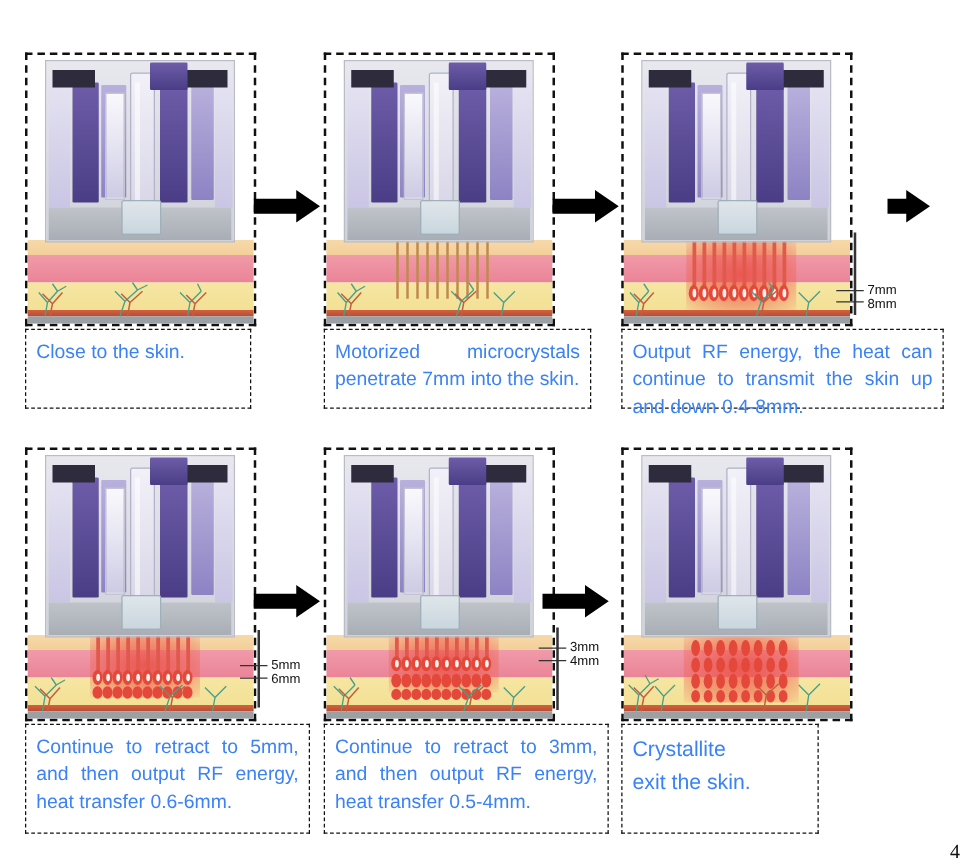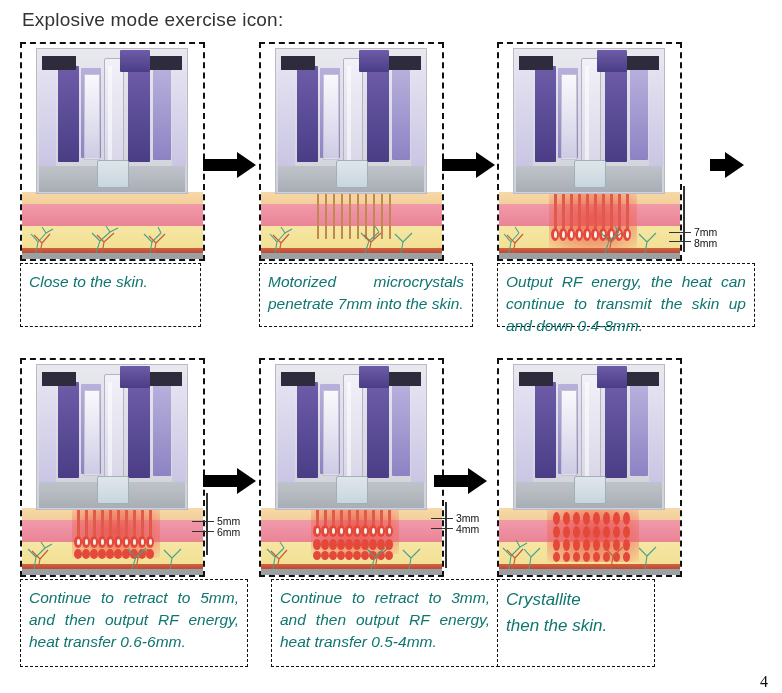--- a/index.html
+++ b/index.html
@@ -27,22 +27,21 @@
   .cap{
     position:absolute;
     border:1.5px dashed #111;
     background:#fff;
     box-sizing:border-box;
     padding:7px 8px 4px 8px;
     font-size:15.5px;
     line-height:1.42;
     text-align:justify;
     text-justify:inter-word;
-    color:#0f766e;
-    font-style:italic;
+    color:#3b82f6;
   }
   .cap.plain{text-align:left;font-size:17px;line-height:1.5;}
 
   
   .arrow{position:absolute;height:26px;}
   .arrow .shaft{
     position:absolute;left:0;top:7px;height:12px;background:#000;
   }
   .arrow .head{
     position:absolute;top:0;width:0;height:0;
@@ -92,21 +91,20 @@
   .meas .tick{position:absolute;height:1.4px;background:#333;}
   .meas .lbl{position:absolute;font-size:10.5px;line-height:10.5px;color:#111;white-space:nowrap;}
 
   .pagenum{position:absolute;right:14px;bottom:2px;font-size:16px;color:#111;font-family:"Liberation Serif",serif;}
 </style>
 </head>
 <body>
 
 <div id="page">
 
-  <div class="heading">Explosive mode exercise icon:</div>
 
   <div class="step" style="left:20px;top:42px;">
     <div class="fig" style="left:0;top:0;width:181px;height:215px;">
       <div class="scene">
 
         <div class="epidermis" style="top:148px;height:12px;"></div>
         <div class="dermis" style="top:160px;height:22px;"></div>
         <div class="hypodermis" style="top:182px;height:26px;"></div>
         <div class="muscle" style="top:204px;height:5px;"></div>
         <div class="base" style="top:209px;height:6px;"></div>
@@ -385,21 +383,21 @@
           <div class="pillar pale" style="left:136px;top:14px;width:14px;height:104px;"></div>
           <div class="cap-dark" style="left:6px;top:8px;width:34px;height:14px;"></div>
           <div class="cap-dark" style="left:110px;top:8px;width:36px;height:14px;"></div>
           <div class="pillar" style="left:84px;top:2px;width:30px;height:22px;"></div>
           <div class="dev-plate" style="top:118px;height:26px;"></div>
           <div class="window" style="left:61px;top:112px;width:30px;height:26px;"></div>
         </div>
       </div>
     </div>
 
-    <div class="meas" style="left:172px;top:135px;width:70px;height:62px;">
+    <div class="meas" style="left:172px;top:146px;width:70px;height:62px;">
       <div class="vbar" style="left:14px;top:0;height:62px;"></div>
       <div class="tick" style="left:0;top:28px;width:22px;"></div>
       <div class="tick" style="left:0;top:38px;width:22px;"></div>
       <div class="lbl" style="left:25px;top:23px;">5mm</div>
       <div class="lbl" style="left:25px;top:34px;">6mm</div>
     </div>
 
     <div class="cap" style="left:0;top:221px;width:228px;height:88px;">Continue to retract to 5mm, and then output RF energy, heat transfer 0.6-6mm.</div>
   </div>
 
@@ -506,21 +504,21 @@
     </div>
 
     <div class="meas" style="left:172px;top:144px;width:70px;height:66px;">
       <div class="vbar" style="left:14px;top:0;height:66px;"></div>
       <div class="tick" style="left:0;top:16px;width:22px;"></div>
       <div class="tick" style="left:0;top:26px;width:22px;"></div>
       <div class="lbl" style="left:25px;top:11px;">3mm</div>
       <div class="lbl" style="left:25px;top:22px;">4mm</div>
     </div>
 
-    <div class="cap" style="left:12px;top:221px;width:228px;height:88px;">Continue to retract to 3mm, and then output RF energy, heat transfer 0.5-4mm.</div>
+    <div class="cap" style="left:0;top:221px;width:228px;height:88px;">Continue to retract to 3mm, and then output RF energy, heat transfer 0.5-4mm.</div>
   </div>
 
   <div class="arrow" style="left:434px;top:468px;width:53px;">
     <div class="shaft" style="width:35px;"></div>
     <div class="head" style="left:34px;"></div>
   </div>
 
   <div class="step" style="left:497px;top:358px;">
     <div class="fig" style="left:0;top:0;width:181px;height:215px;">
       <div class="scene">
@@ -592,17 +590,17 @@
           <div class="cap-dark" style="left:6px;top:8px;width:34px;height:14px;"></div>
           <div class="cap-dark" style="left:110px;top:8px;width:36px;height:14px;"></div>
           <div class="pillar" style="left:84px;top:2px;width:30px;height:22px;"></div>
           <div class="dev-plate" style="top:118px;height:26px;"></div>
           <div class="window" style="left:61px;top:112px;width:30px;height:26px;"></div>
         </div>
       </div>
     </div>
 
     <div class="cap plain" style="left:0;top:221px;width:158px;height:88px;white-space:pre-line;">Crystallite
-then the skin.</div>
+exit the skin.</div>
   </div>
 
   <div class="pagenum">4</div>
 </div>
 
 </body></html>

